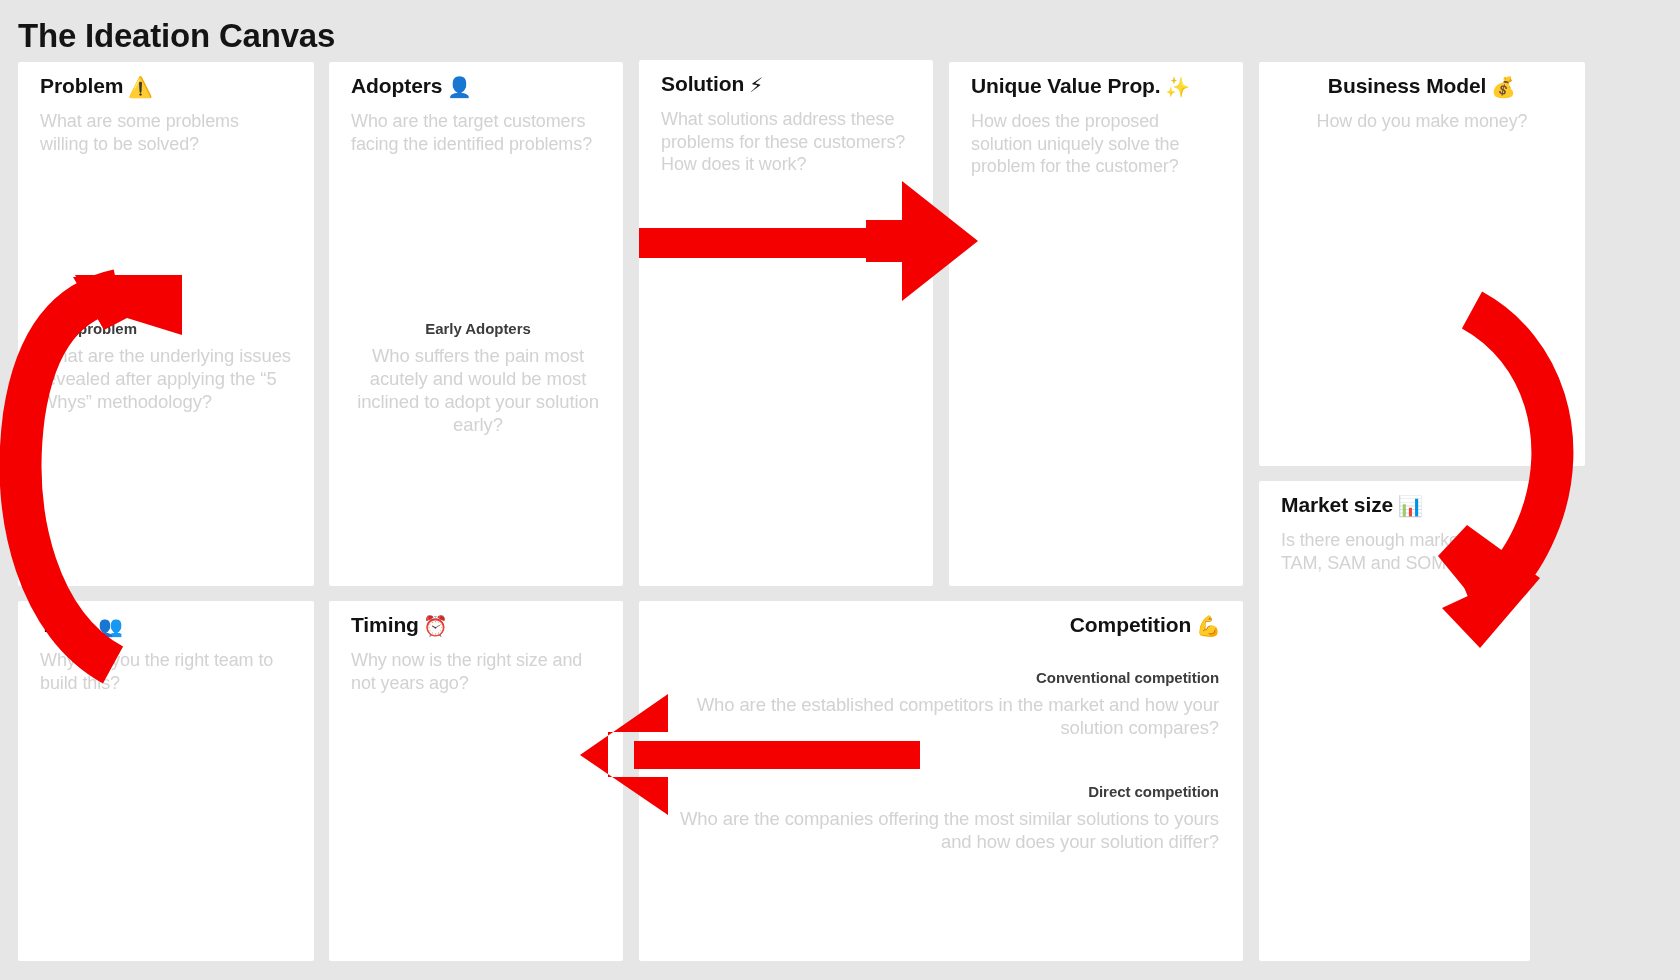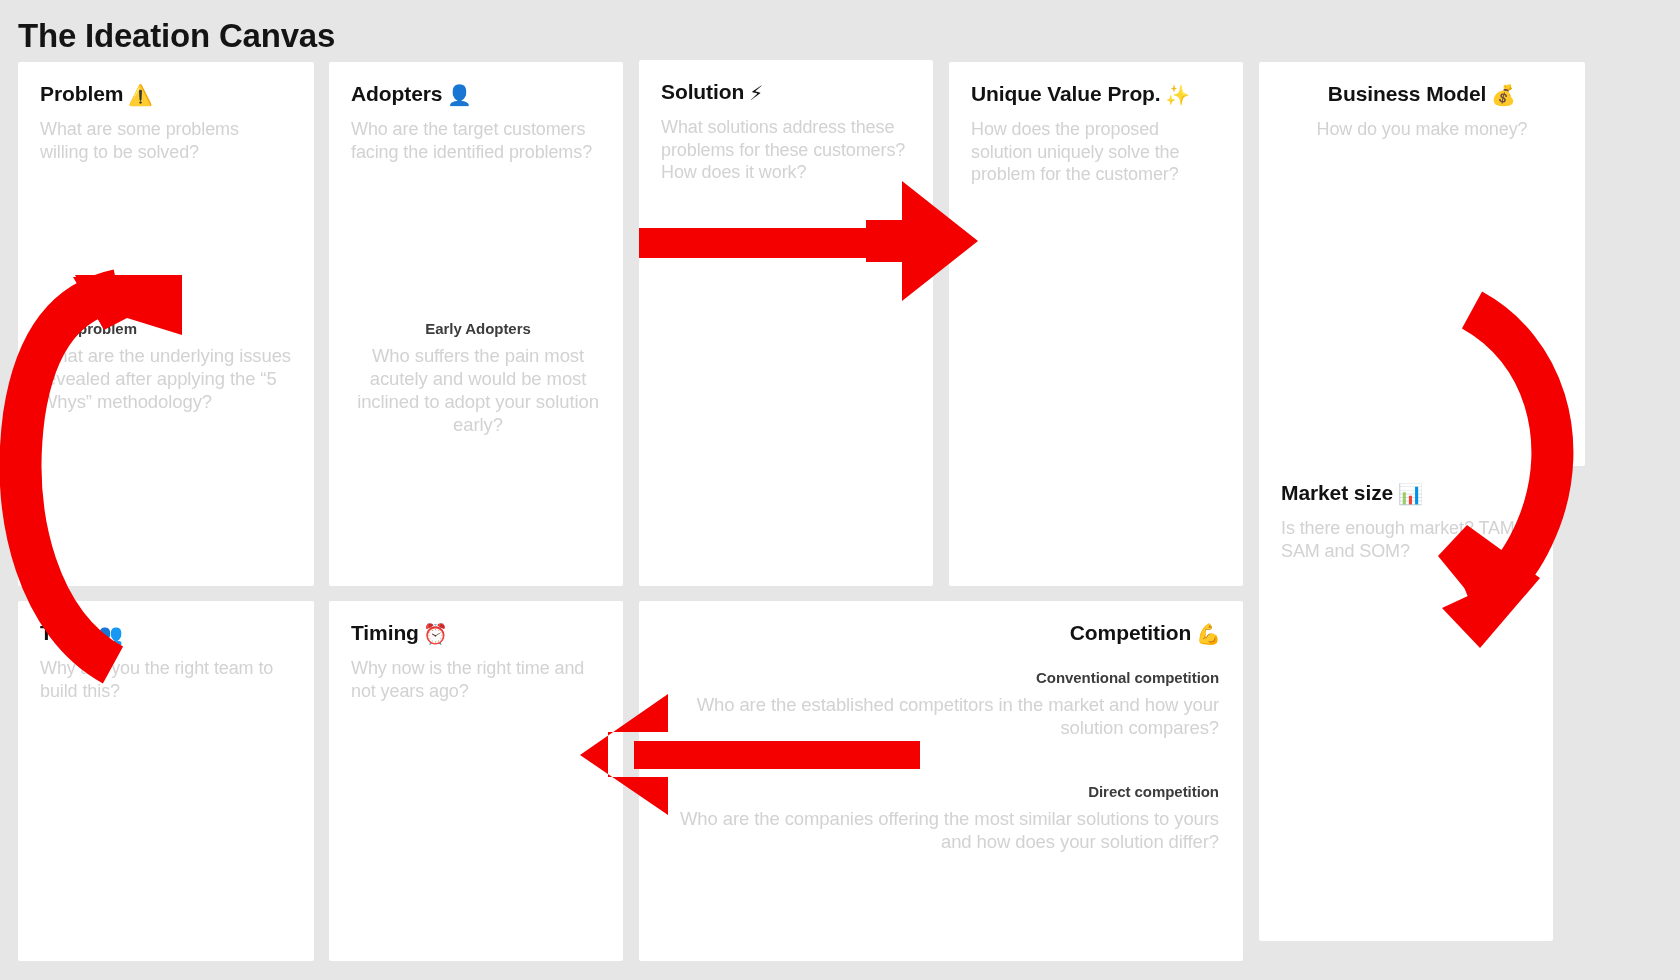--- a/index.html
+++ b/index.html
@@ -30,21 +30,21 @@
     color: #141414;
     letter-spacing: -0.2px;
     white-space: nowrap;
   }
 
   
   .card {
     position: absolute;
     background: #ffffff;
     border-radius: 2px;
-    padding: 20px 22px 18px 22px;
+    padding: 12px 22px 18px 22px;
     overflow: hidden;
   }
 
   .card-title {
     font-size: 21px;
     font-weight: bold;
     color: #121212;
     letter-spacing: -0.1px;
     white-space: nowrap;
     line-height: 1.15;
@@ -79,21 +79,21 @@
     color: #d2d2d2;
     letter-spacing: -0.1px;
   }
 
   
   #card-problem        { left: 18px;   top: 62px;  width: 296px; height: 524px; }
   #card-customer       { left: 329px;  top: 62px;  width: 294px; height: 524px; }
   #card-solution       { left: 639px;  top: 60px;  width: 294px; height: 526px; }
   #card-uvp            { left: 949px;  top: 62px;  width: 294px; height: 524px; }
   #card-business-model { left: 1259px; top: 62px;  width: 326px; height: 404px; text-align: center; }
-  #card-market-size    { left: 1259px; top: 461px; width: 294px; height: 480px; }
+  #card-market-size    { left: 1259px; top: 481px; width: 271px; height: 480px; }
   #card-team           { left: 18px;   top: 601px; width: 296px; height: 360px; }
   #card-timing         { left: 329px;  top: 601px; width: 294px; height: 360px; }
   #card-competition    { left: 639px;  top: 601px; width: 604px; height: 360px; text-align: right; }
 
   
   #problem-sub  { position: absolute; left: 22px; top: 258px; right: 20px; }
   #customer-sub { position: absolute; left: 22px; top: 258px; right: 18px; text-align: center; }
 
   
   #comp-sub-1 { position: absolute; left: 26px; top: 68px;  right: 24px; }
@@ -169,21 +169,21 @@
     <div class="card-title">
       <span>Team</span><span class="emoji">👥</span>
     </div>
     <div class="card-desc">Why are you the right team to build this?</div>
   </div>
 
   <div class="card" id="card-timing">
     <div class="card-title">
       <span>Timing</span><span class="emoji">⏰</span>
     </div>
-    <div class="card-desc">Why now is the right time and not years ago?</div>
+    <div class="card-desc">Why now is the right size and not years ago?</div>
   </div>
 
   <div class="card" id="card-competition">
     <div class="card-title">
       <span>Competition</span><span class="emoji">💪</span>
     </div>
     <div class="sub-block" id="comp-sub-1">
       <div class="sub-title">Conventional competition</div>
       <div class="sub-desc">Who are the established competitors in the market and how your solution compares?</div>
     </div>

